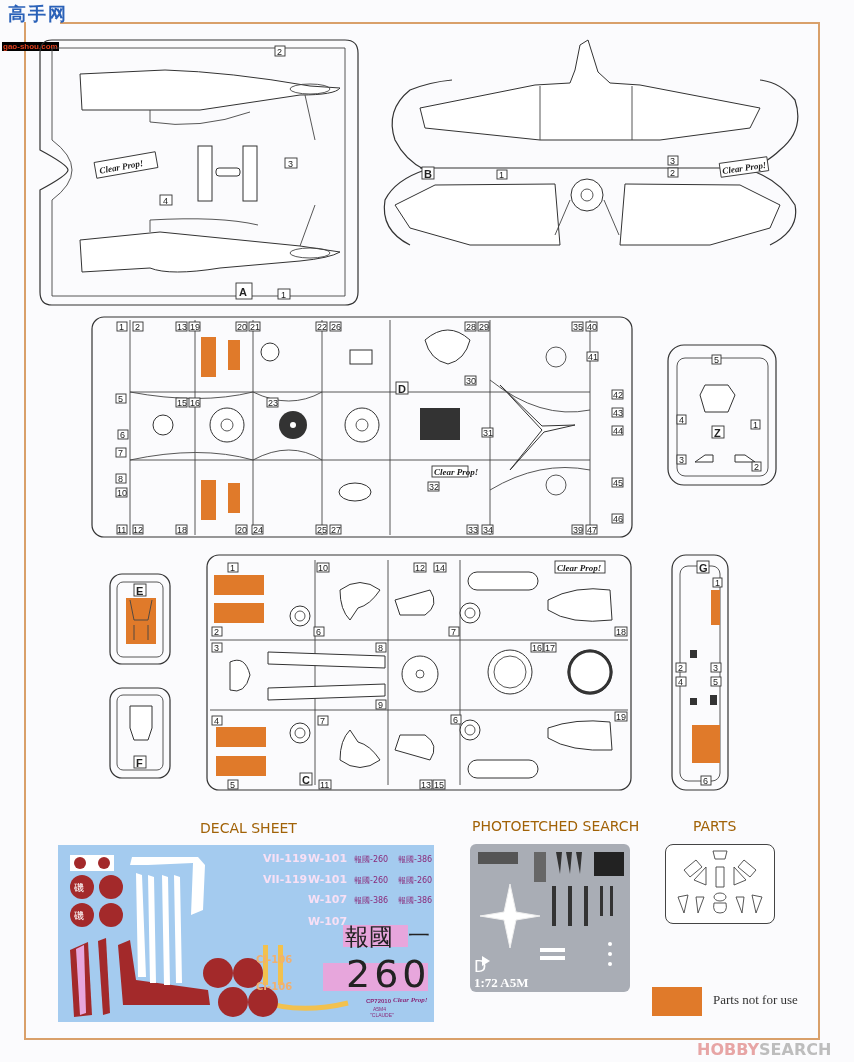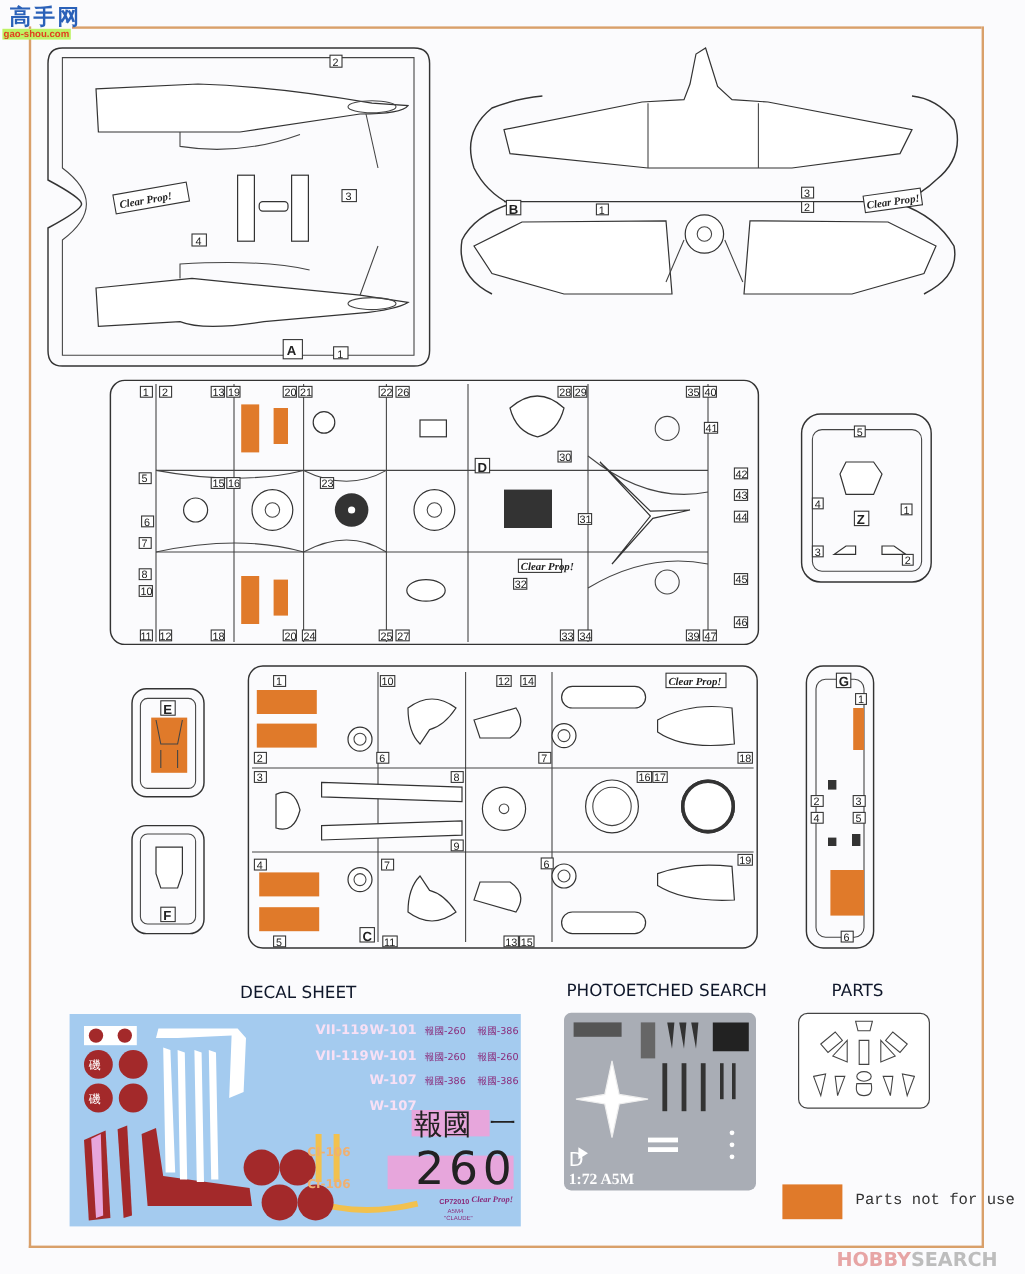--- a/index.html
+++ b/index.html
@@ -1,36 +1,36 @@
 <!DOCTYPE html>
 <html><head>
 <meta charset="utf-8">
 <style>
   html, body { margin:0; padding:0; }
   body { width:854px; height:1062px; background:#fbfbfd; position:relative; overflow:hidden; font-family:"Liberation Sans", sans-serif; }
   .frame { position:absolute; left:24px; top:22px; width:792px; height:1016px; border-left:2px solid #d9a06a; border-right:2px solid #d9a06a; border-bottom:2px solid #d9a06a; }
   .frame-top { position:absolute; left:60px; top:22px; width:758px; height:0; border-top:2px solid #d9a06a; }
   .logo { position:absolute; left:2px; top:2px; width:68px; height:34px; }
   .logo .cn { position:absolute; left:6px; top:0; font-size:18px; font-weight:bold; color:#2a61b8; letter-spacing:2px; font-family:"DejaVu Sans", sans-serif; }
-  .logo .url { position:absolute; left:0; top:22px; font-size:8px; font-weight:bold; color:#e0401f; font-family:"Liberation Sans", sans-serif; background:#bef264; padding:0 1px; }
+  .logo .url { position:absolute; left:0; top:40px; font-size:8px; font-weight:bold; color:#e0401f; font-family:"Liberation Sans", sans-serif; background:#000000; padding:0 1px; }
   svg { position:absolute; overflow:visible; }
   .spr { fill:none; stroke:#333; stroke-width:1.2; }
   .thin { fill:none; stroke:#444; stroke-width:0.9; }
   .part { fill:#fff; stroke:#333; stroke-width:1; }
   .tag { fill:#fff; stroke:#333; stroke-width:0.9; }
   .tagt { font-family:"Liberation Sans", sans-serif; font-size:9px; fill:#222; }
   .big { font-family:"Liberation Sans", sans-serif; font-size:11px; font-weight:bold; fill:#222; }
   .orange { fill:#e07a2a; }
   .cp { font-family:"Liberation Serif", serif; font-style:italic; font-weight:bold; font-size:9px; fill:#222; }
-  .section-title { position:absolute; font-family:"DejaVu Sans", sans-serif; font-size:14px; color:#0f172a; }
+  .section-title { position:absolute; font-family:"DejaVu Sans", sans-serif; font-size:14px; color:#a16207; }
   .decal { position:absolute; left:58px; top:845px; width:376px; height:177px; background:#a4cbef; }
   .pe { position:absolute; left:470px; top:844px; width:160px; height:148px; background:#a9adb5; border-radius:6px; }
   .masks { position:absolute; left:665px; top:844px; width:108px; height:78px; border:1px solid #444; border-radius:8px; background:#fff; }
   .legend-swatch { position:absolute; left:652px; top:987px; width:50px; height:29px; background:#e07a2a; }
-  .legend-text { position:absolute; left:713px; top:992px; font-size:13px; color:#333; font-family:Liberation Mono, monospace; }
+  .legend-text { position:absolute; left:713px; top:992px; font-size:13px; color:#333; font-family:Liberation Serif, serif; }
   .hs { position:absolute; left:697px; top:1040px; font-family:"DejaVu Sans", sans-serif; font-weight:bold; font-size:16px; color:#e7a5a5; }
   .hs .s { color:#bdbdbd; }
 </style>
 </head>
 <body>
 
 <div class="frame"></div>
 <div class="frame-top"></div>
 
 <div class="logo">

